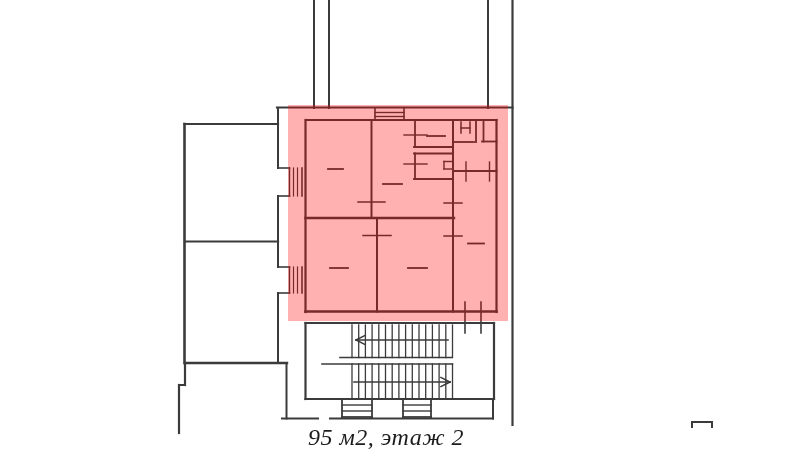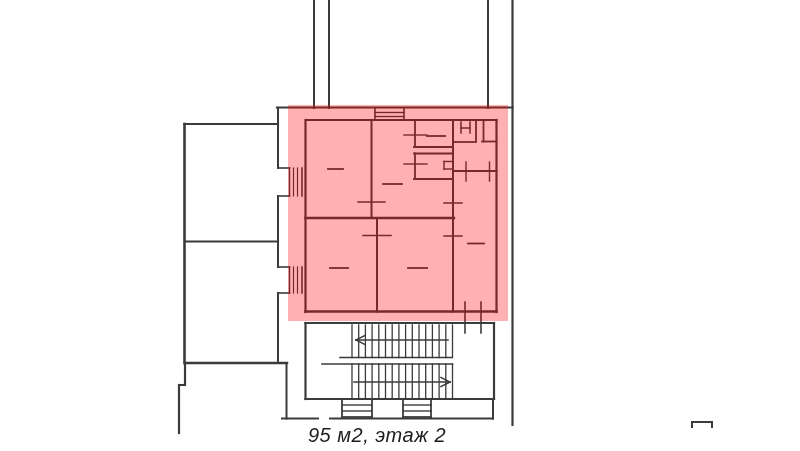--- a/index.html
+++ b/index.html
@@ -7,23 +7,23 @@
     position:relative;
     width:800px;height:451px;
     background:#ffffff;
     overflow:hidden;
     font-family:"Liberation Sans",sans-serif;
   }
   .stage svg{position:absolute;left:0;top:0;}
   .caption{
     position:absolute;
     left:308px;top:424px;
-    font-family:Liberation Sans, sans-serif;
+    font-family:Liberation Serif, serif;
     font-style:italic;
-    font-size:20px;
+    font-size:24px;
     letter-spacing:0.5px;
     color:#1c1c1c;
     white-space:nowrap;
   }
 </style>
 </head>
 <body>
 
 <div class="stage">
   <svg id="plan-svg" width="800" height="451" viewBox="0 0 800 451">

